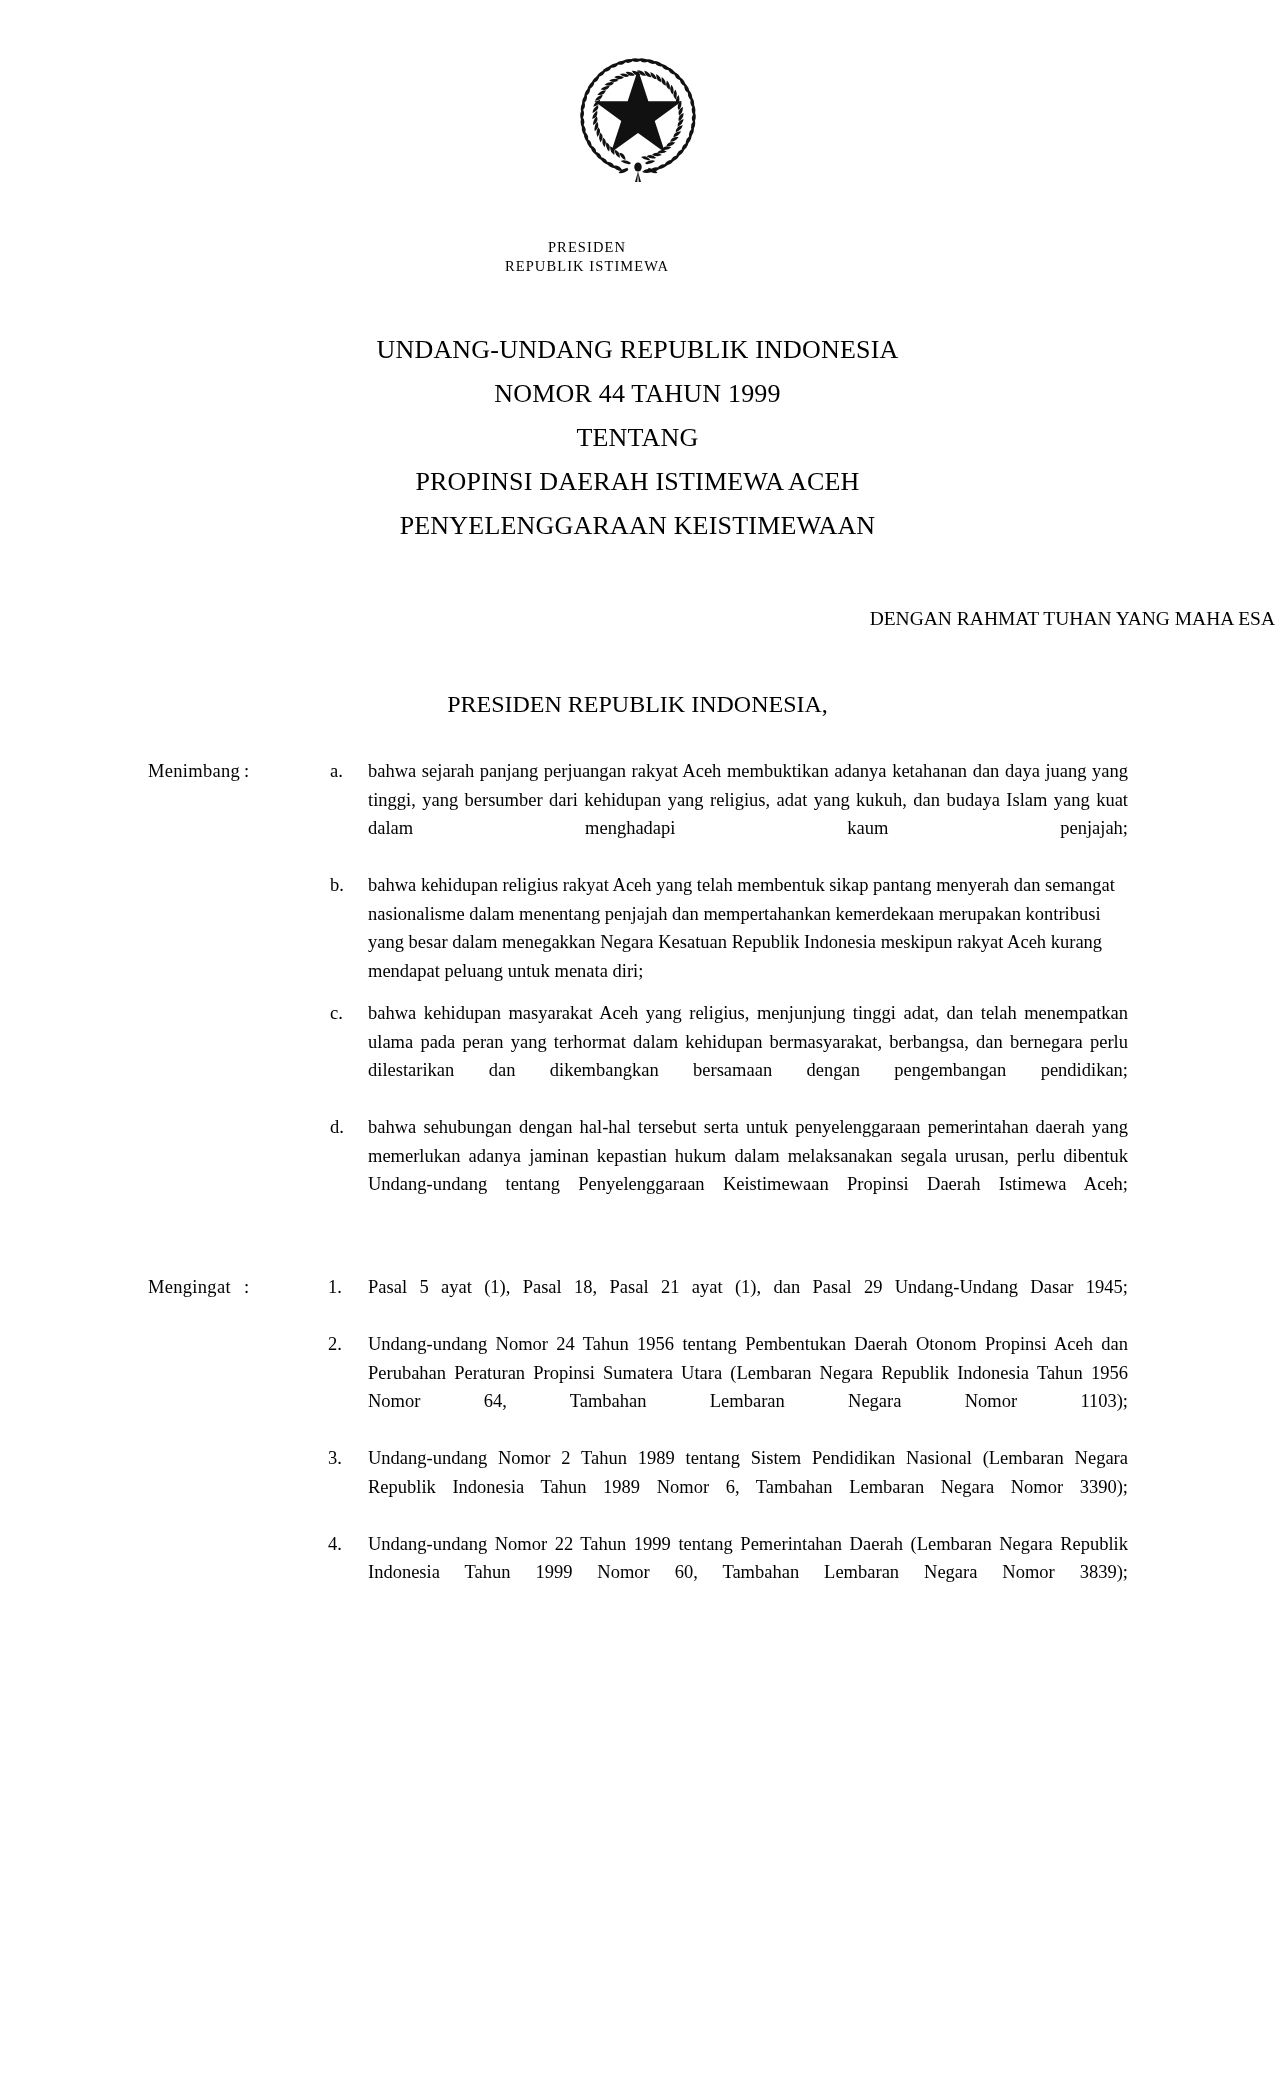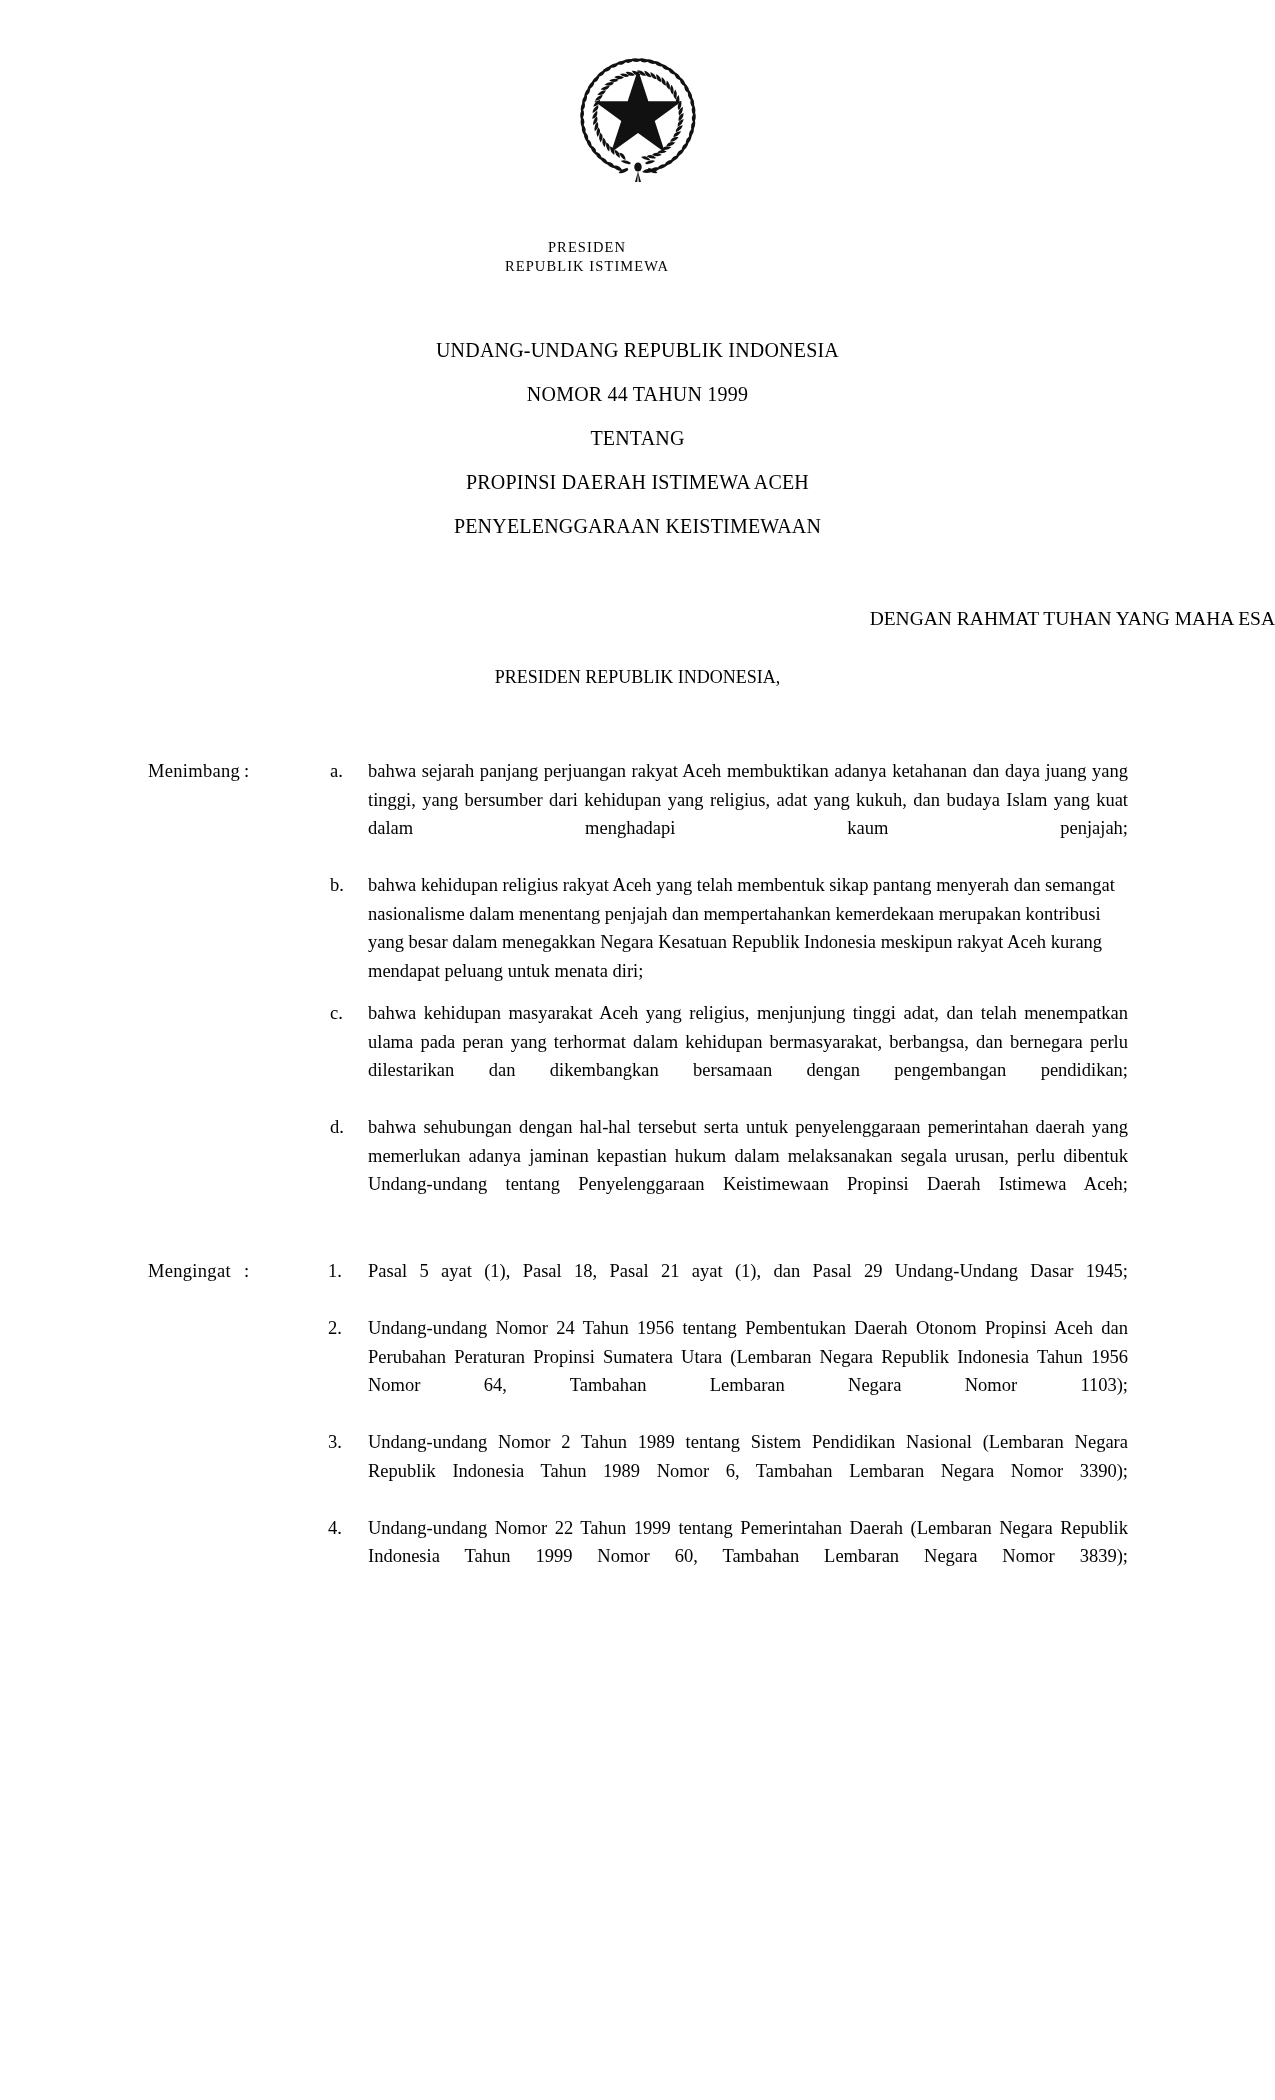--- a/index.html
+++ b/index.html
@@ -48,58 +48,58 @@
 
   
   .title-block {
     position: absolute;
     top: 328px;
     left: 0;
     width: 1275px;
     text-align: center;
   }
   .title-line {
-    font-size: 20px;
+    font-size: 26px;
     line-height: 44px;
     letter-spacing: 0.2px;
   }
 
   
   .invocation {
     position: absolute;
     top: 597px;
     left: 0;
     width: 1275px;
     text-align: right;
     font-size: 19.5px;
     line-height: 44px;
   }
   .authority {
     position: absolute;
-    top: 655px;
+    top: 682px;
     left: 0;
     width: 1275px;
     text-align: center;
-    font-size: 18px;
+    font-size: 24px;
     line-height: 44px;
   }
 
   
   .clauses {
     position: absolute;
     top: 757px;
     left: 0;
     width: 1092px;
   }
   .section {
     position: relative;
     width: 1275px;
   }
   .section + .section {
-    margin-top: 30px;
+    margin-top: 46px;
   }
   .section-label {
     position: absolute;
     left: 148px;
     top: 0;
     width: 110px;
     font-size: 18.5px;
     line-height: 28.5px;
     letter-spacing: 0.3px;
     white-space: nowrap;

